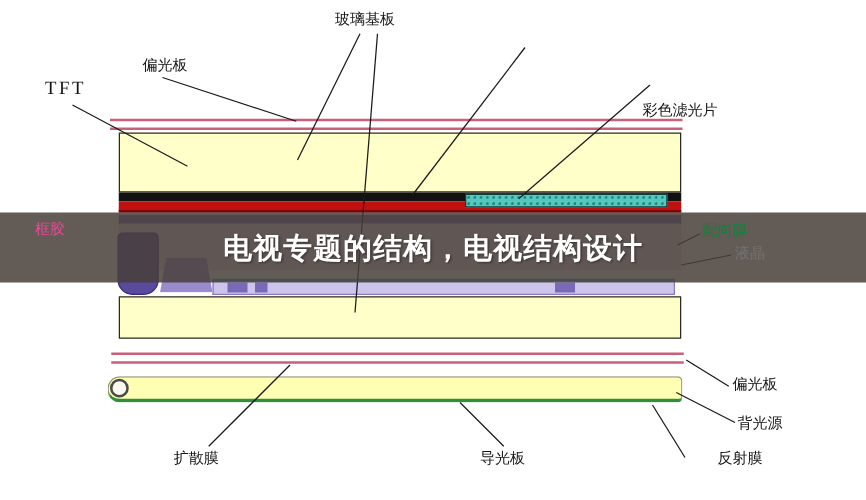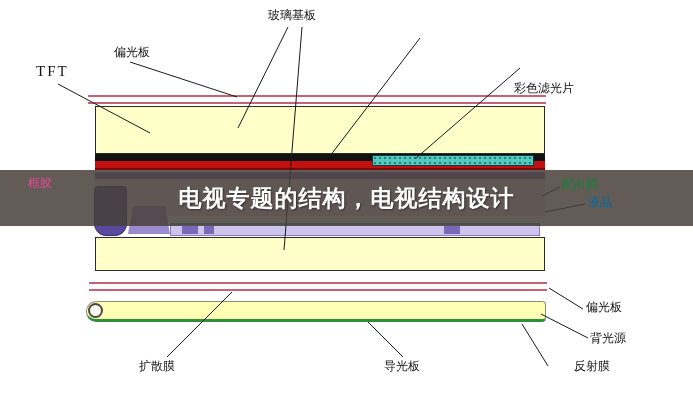--- a/index.html
+++ b/index.html
@@ -40,21 +40,21 @@
 
   
   .label{position:absolute;font-size:12px;color:#141414;white-space:nowrap;z-index:30;}
   .lb-tft{left:36px;top:63px;font-size:15px;letter-spacing:2px;}
   .lb-pol-top{left:114px;top:44px;}
   .lb-glass{left:268px;top:7px;}
   .lb-bm{left:398px;top:19px;font-size:15px;}
   .lb-cf{left:514px;top:48px;margin-top:32px;}
   .lb-seal{left:28px;top:175px;color:#ec4899;z-index:50;}
   .lb-align{left:562px;top:176px;color:#15803d;z-index:50;}
-  .lb-lc{left:588px;top:194px;color:#0369a1;z-index:50;}
+  .lb-lc{left:588px;top:194px;color:#737373;z-index:50;}
   .lb-pol-bot{left:586px;top:299px;}
   .lb-bl{left:590px;top:330px;text-align:right;}
   .lb-refl{left:549px;top:358px;margin-left:25px;}
   .lb-diff{left:139px;top:358px;text-align:right;}
   .lb-lg{left:384px;top:358px;text-align:center;}
 
   
   .banner{position:absolute;left:0;top:170px;width:693px;height:56px;z-index:40;
           background:rgba(72,62,56,0.85);display:flex;align-items:center;justify-content:center;}
   .banner-title{color:#ffffff;font-family:"Liberation Sans","DejaVu Sans",sans-serif;

